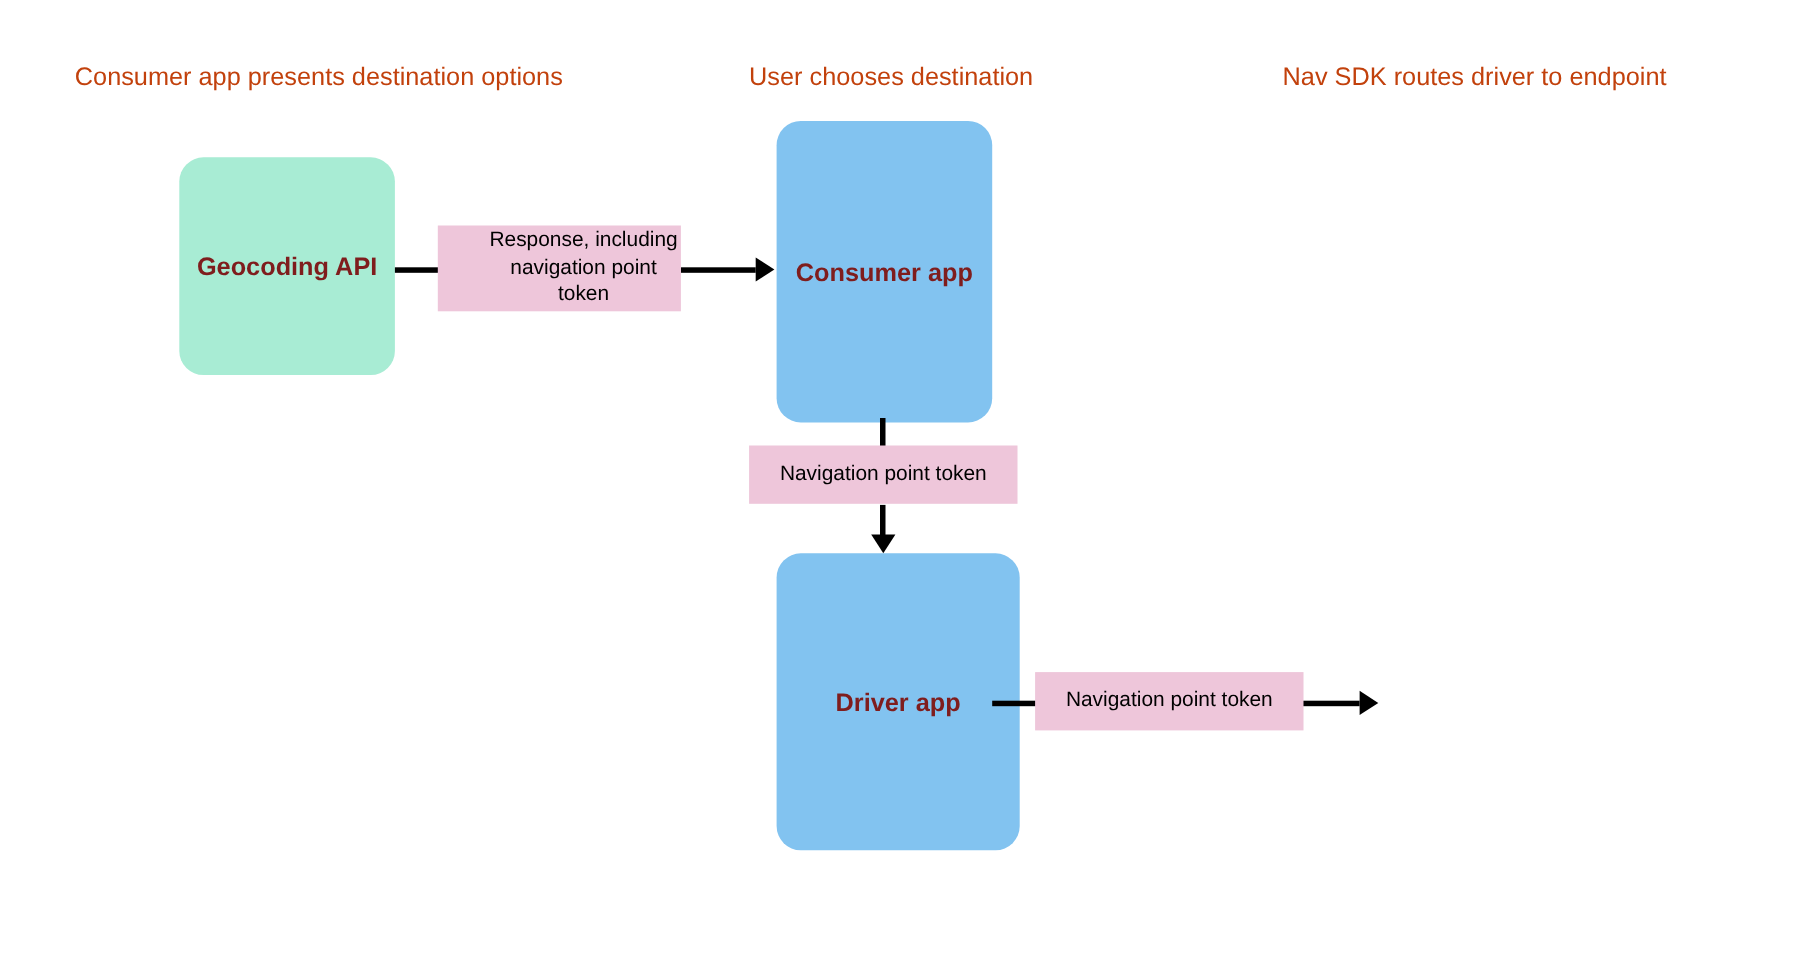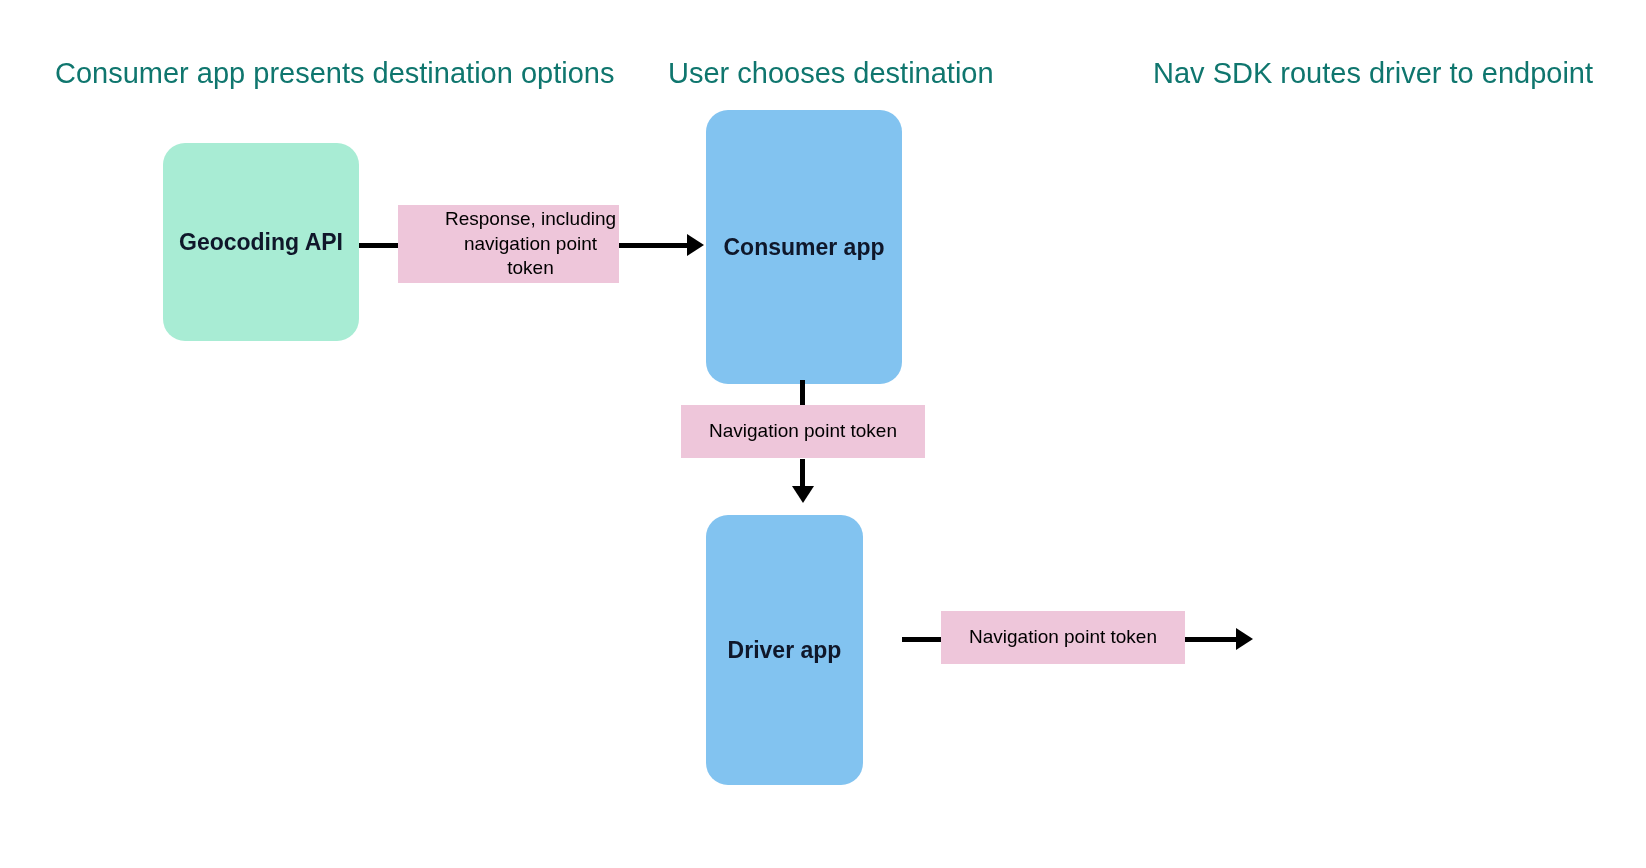--- a/index.html
+++ b/index.html
@@ -15,40 +15,41 @@
     position: relative;
     width: 1646px;
     height: 868px;
     background: #ffffff;
     overflow: hidden;
   }
 
   
   .col-header {
     position: absolute;
-    font-size: 29px;
+    font-size: 23px;
     font-weight: 400;
-    color: #0f766e;
+    color: #c2410c;
     white-space: nowrap;
     line-height: 1.2;
+    margin-left: 13px;
   }
 
   
   .node {
     position: absolute;
     border-radius: 22px;
     display: flex;
     align-items: center;
     justify-content: center;
     box-sizing: border-box;
   }
   .node-label {
     font-size: 23px;
     font-weight: 700;
-    color: #0f172a;
+    color: #7f1d1d;
     text-align: right;
     white-space: nowrap;
     line-height: 1.25;
   }
 
   
   .edge-label {
     position: absolute;
     background: #eec6da;
     display: flex;
@@ -122,21 +123,21 @@
   <div class="arrow-right" style="left:1236px; top:628px;"></div>
 
   <div class="node" style="left:163px; top:143px; width:196px; height:198px; background:#a8ecd4;">
     <span class="node-label">Geocoding API</span>
   </div>
 
   <div class="node" style="left:706px; top:110px; width:196px; height:274px; background:#82c3f0;">
     <span class="node-label">Consumer app</span>
   </div>
 
-  <div class="node" style="left:706px; top:503px; width:157px; height:270px; background:#82c3f0;margin-top:12px;">
+  <div class="node" style="left:706px; top:503px; width:221px; height:270px; background:#82c3f0;">
     <span class="node-label">Driver app</span>
   </div>
 
 
   <div class="edge-label" style="left:398px; top:205px; width:221px; height:78px;padding-left:44px;">
     <span class="edge-label-text">Response, including
 navigation point
 token</span>
   </div>
 

